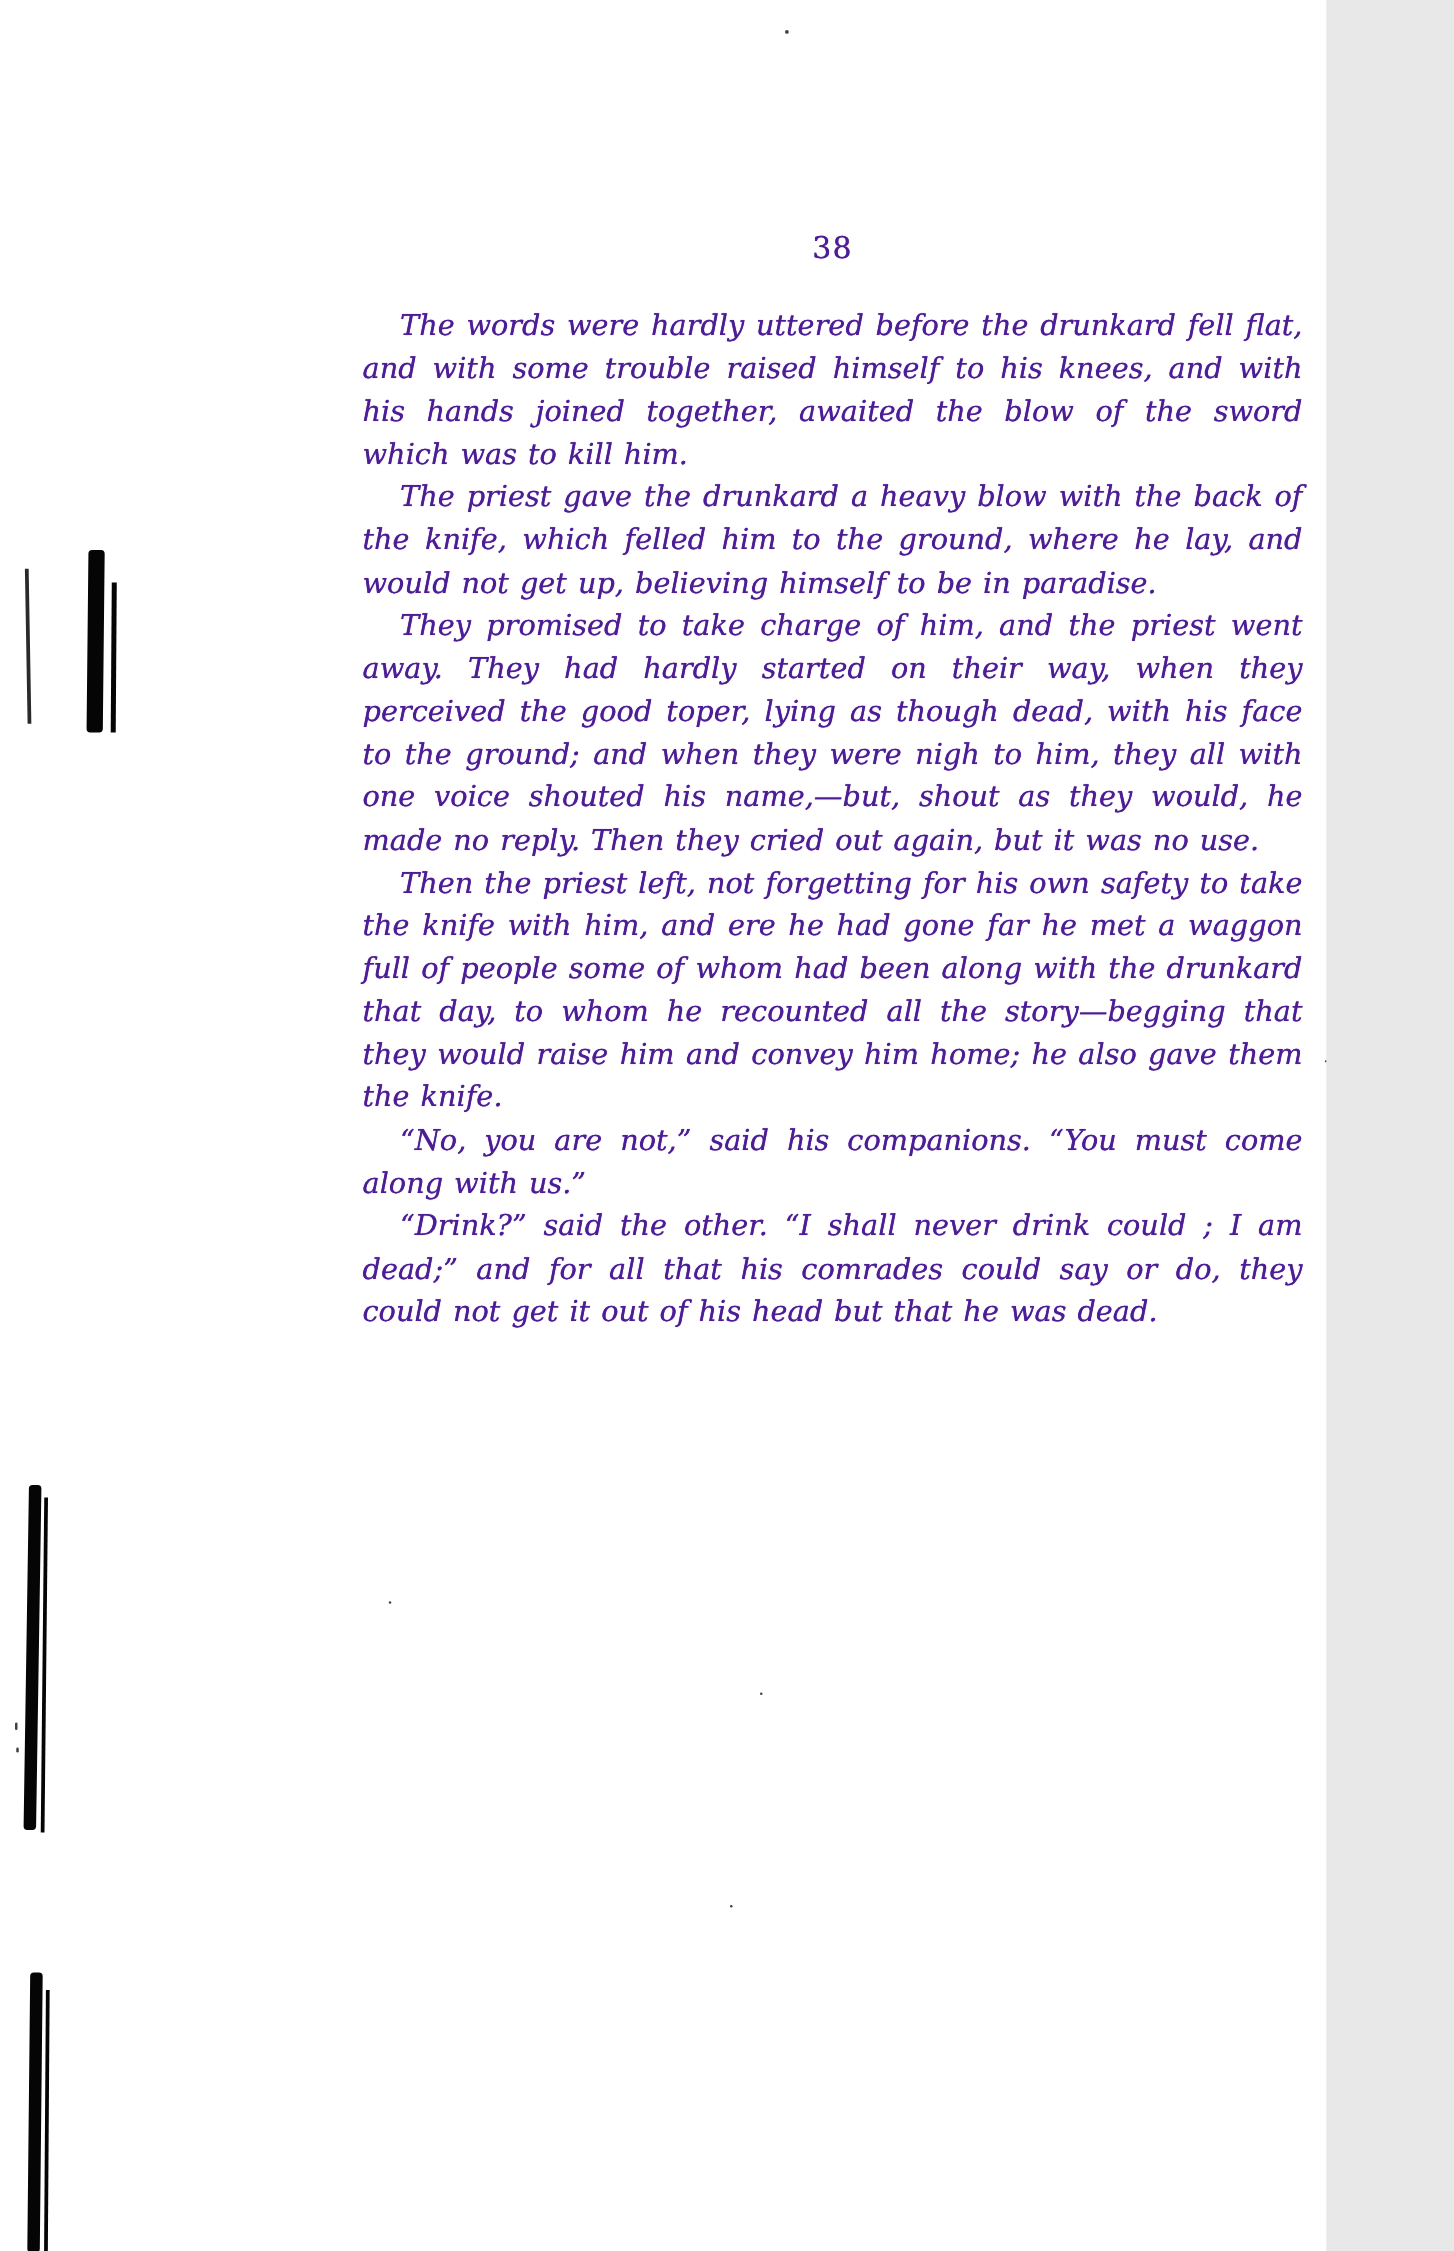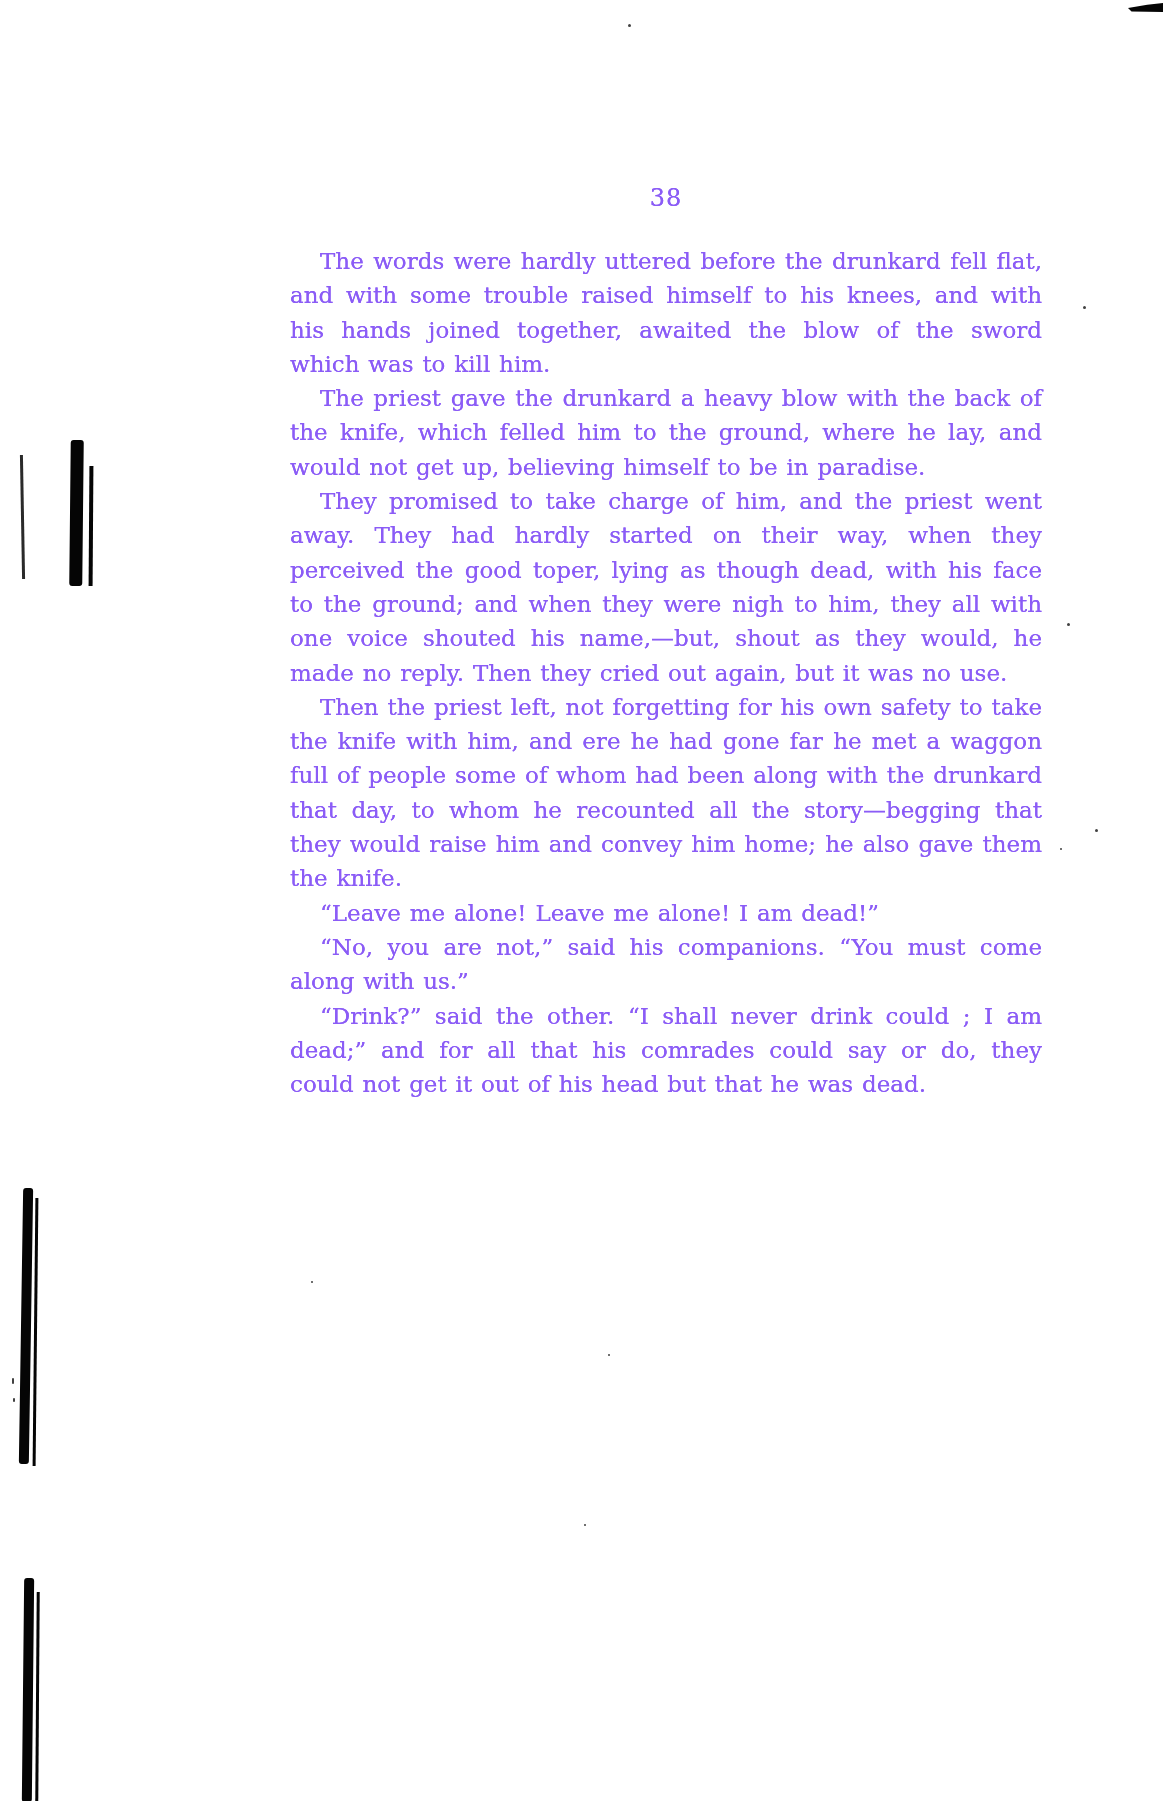--- a/index.html
+++ b/index.html
@@ -2,26 +2,26 @@
 <html><head>
 <meta charset="utf-8">
 <style>
   html, body {
     margin: 0;
     padding: 0;
     background: #e8e8e8;
   }
   .page {
     position: relative;
-    width: 1163px;
+    width: 1061px;
     height: 1801px;
     background: #ffffff;
     overflow: hidden;
     font-family: "DejaVu Serif", "Liberation Serif", serif;
-    color: #8b5cf6;
+    color: #4c1d95;
   }
   .page-number {
     position: absolute;
     top: 184px;
     left: 290px;
     width: 752px;
     text-align: center;
     font-size: 24px;
     letter-spacing: 1px;
     text-shadow: 0 0 0.6px currentColor;
@@ -29,20 +29,21 @@
   .text-block {
     position: absolute;
     top: 244px;
     left: 290px;
     width: 752px;
     font-size: 23px;
     line-height: 34.3px;
     text-align: justify;
     word-spacing: 1.5px;
     text-shadow: 0 0 0.6px currentColor;
+    font-style: italic;
   }
   .text-block p {
     margin: 0;
     padding: 0;
     text-indent: 30px;
   }
   
   .artifact {
     position: absolute;
     background: #050505;
@@ -75,21 +76,20 @@
 
 <div class="page">
 
   <div class="page-number">38</div>
 
   <div class="text-block">
     <p>The words were hardly uttered before the drunkard fell flat, and with some trouble raised himself to his knees, and with his hands joined together, awaited the blow of the sword which was to kill him.</p>
     <p>The priest gave the drunkard a heavy blow with the back of the knife, which felled him to the ground, where he lay, and would not get up, believing himself to be in paradise.</p>
     <p>They promised to take charge of him, and the priest went away.  They had hardly started on their way, when they perceived the good toper, lying as though dead, with his face to the ground; and when they were nigh to him, they all with one voice shouted his name,—but, shout as they would, he made no reply.  Then they cried out again, but it was no use.</p>
     <p>Then the priest left, not forgetting for his own safety to take the knife with him, and ere he had gone far he met a waggon full of people some of whom had been along with the drunkard that day, to whom he recounted all the story—begging that they would raise him and convey him home; he also gave them the knife.</p>
-    <p>“Leave me alone!  Leave me alone!  I am dead!”</p>
     <p>“No, you are not,” said his companions.  “You must come along with us.”</p>
     <p>“Drink?” said the other.  “I shall never drink could ; I am dead;” and for all that his comrades could say or do, they could not get it out of his head but that he was dead.</p>
   </div>
 
   <div class="artifact a-corner-dash"></div>
 
   <div class="artifact a1-thin"></div>
   <div class="artifact a1-thick"></div>
   <div class="artifact a1-line"></div>
 

